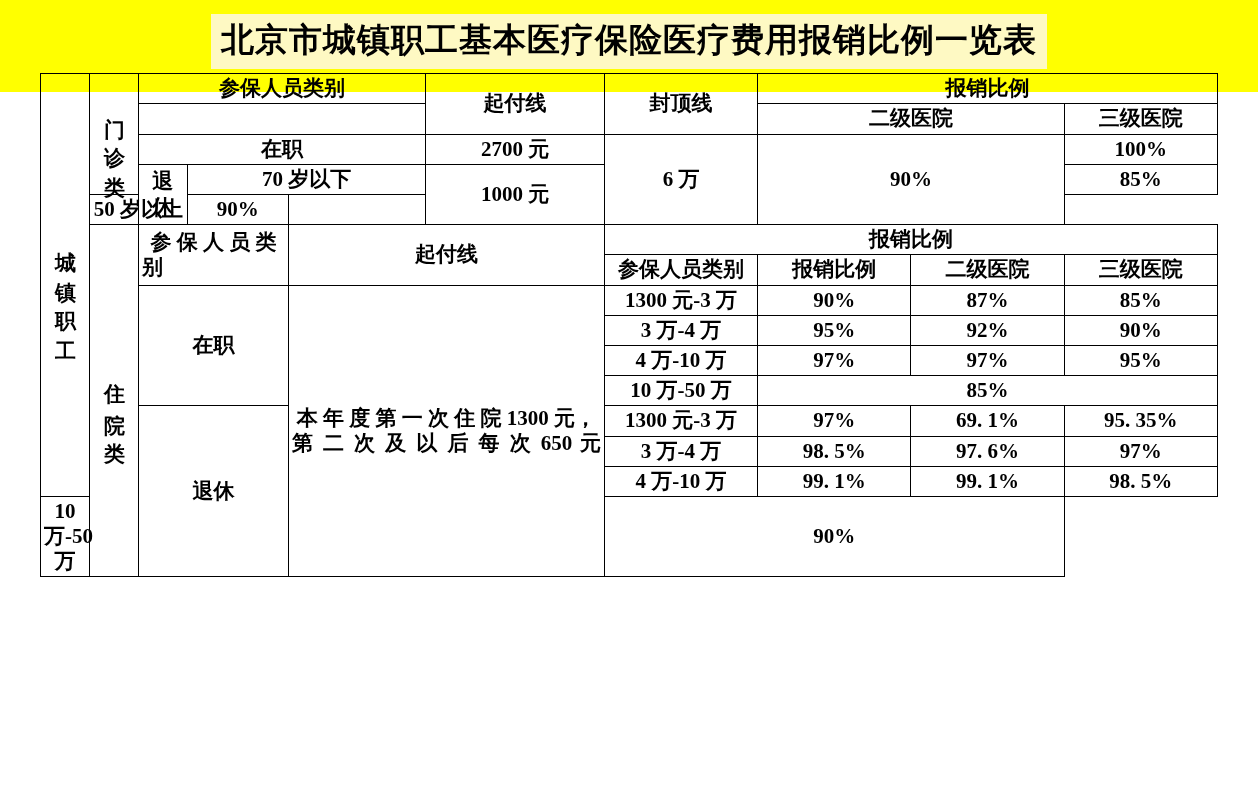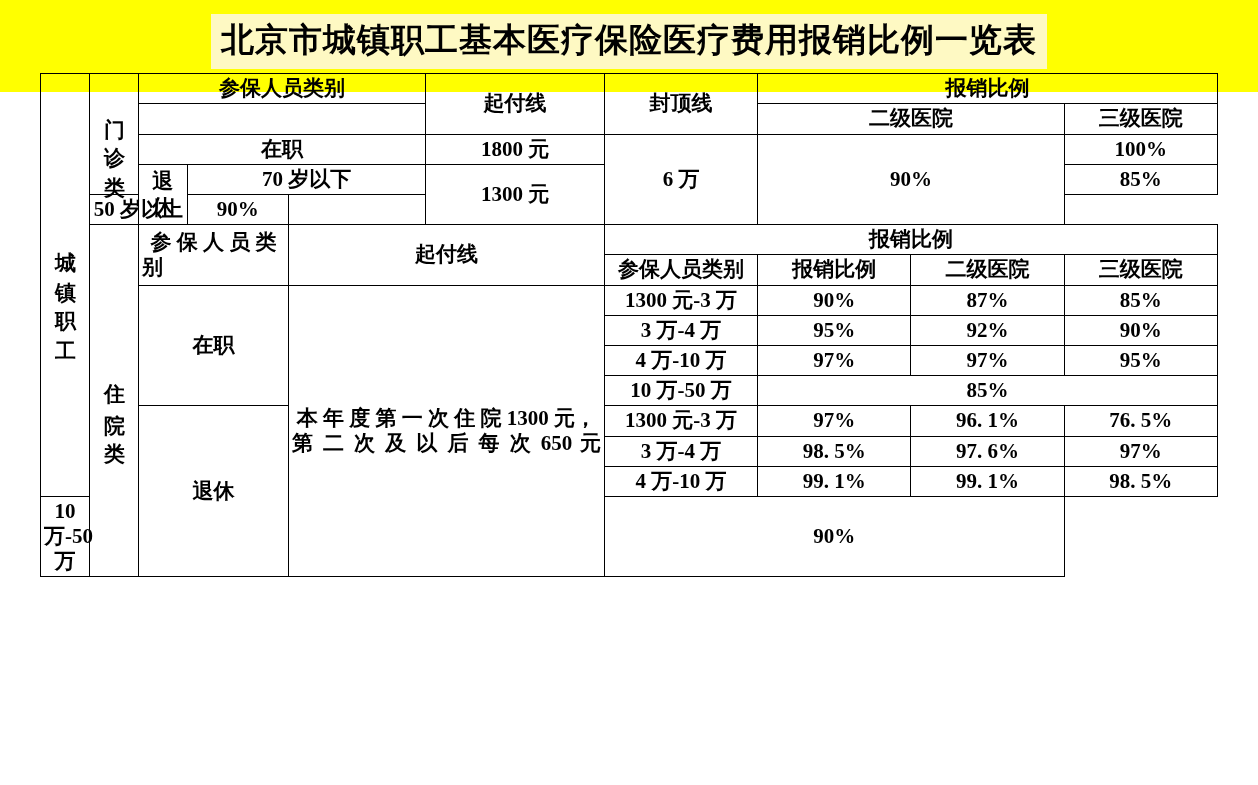--- a/index.html
+++ b/index.html
@@ -145,30 +145,30 @@
           <td colspan="3">报销比例</td>
         </tr>
         <tr>
           <td colspan="3"></td>
           <td colspan="2">二级医院</td>
           <td>三级医院</td>
         </tr>
 
         <tr>
           <td colspan="3">在职</td>
-          <td class="val">1800 元</td>
+          <td class="val">2700 元</td>
           <td class="val" rowspan="3">6 万</td>
           <td class="val" colspan="2" rowspan="3">90%</td>
           <td class="val">100%</td>
         </tr>
 
         <tr>
           <td rowspan="2" colspan="1">退休</td>
           <td colspan="2" class="val">70 岁以下</td>
-          <td class="val" rowspan="2">1300 元</td>
+          <td class="val" rowspan="2">1000 元</td>
           <td class="val">85%</td>
         </tr>
         <tr>
           <td colspan="2" class="val">50 岁以上</td>
           <td class="val">90%</td>
         </tr>
 
         <tr>
           <td class="vert" rowspan="10">
             <span class="vert-txt">住 院 类</span>
@@ -206,22 +206,22 @@
         </tr>
         <tr>
           <td class="val">10 万-50 万</td>
           <td class="val" colspan="3">85%</td>
         </tr>
 
         <tr>
           <td colspan="2" rowspan="4">退休</td>
           <td class="val">1300 元-3 万</td>
           <td class="val">97%</td>
-          <td class="val">96. 1%</td>
-          <td class="val">76. 5%</td>
+          <td class="val">69. 1%</td>
+          <td class="val">95. 35%</td>
         </tr>
         <tr>
           <td class="val">3 万-4 万</td>
           <td class="val">98. 5%</td>
           <td class="val">97. 6%</td>
           <td class="val">97%</td>
         </tr>
         <tr>
           <td class="val">4 万-10 万</td>
           <td class="val">99. 1%</td>

